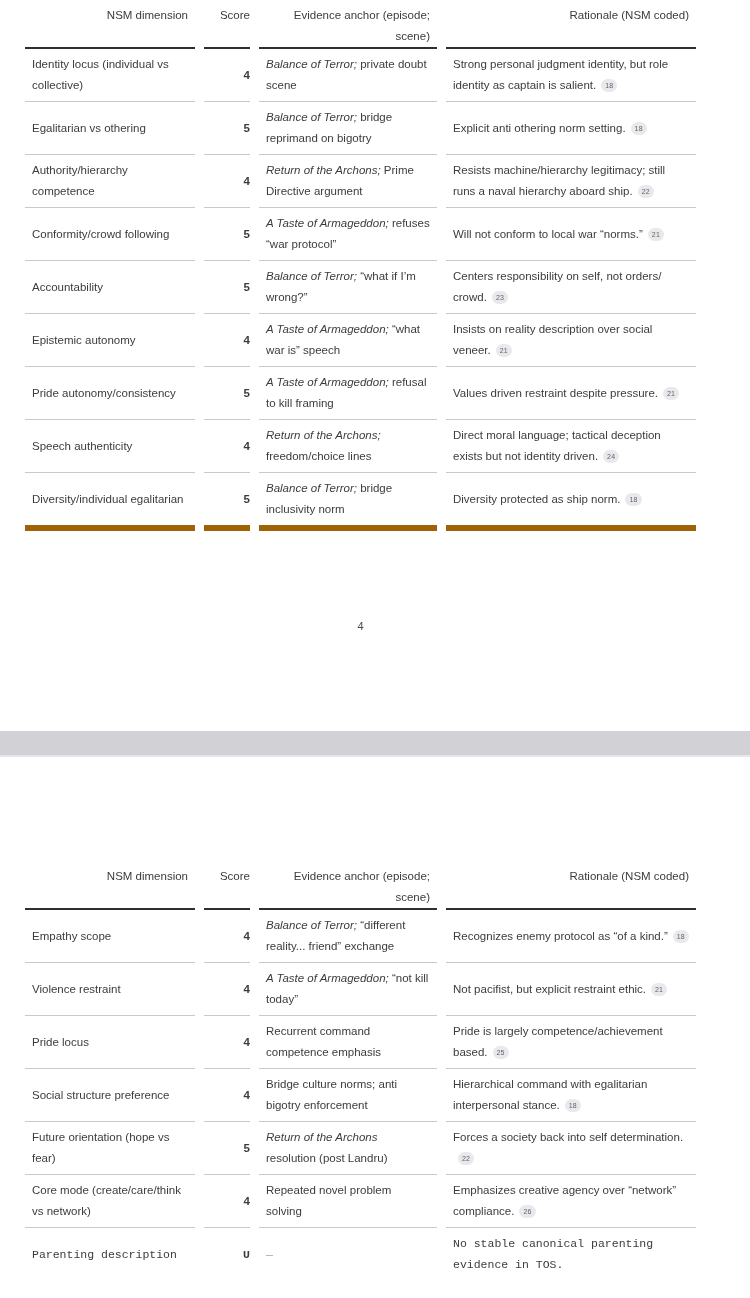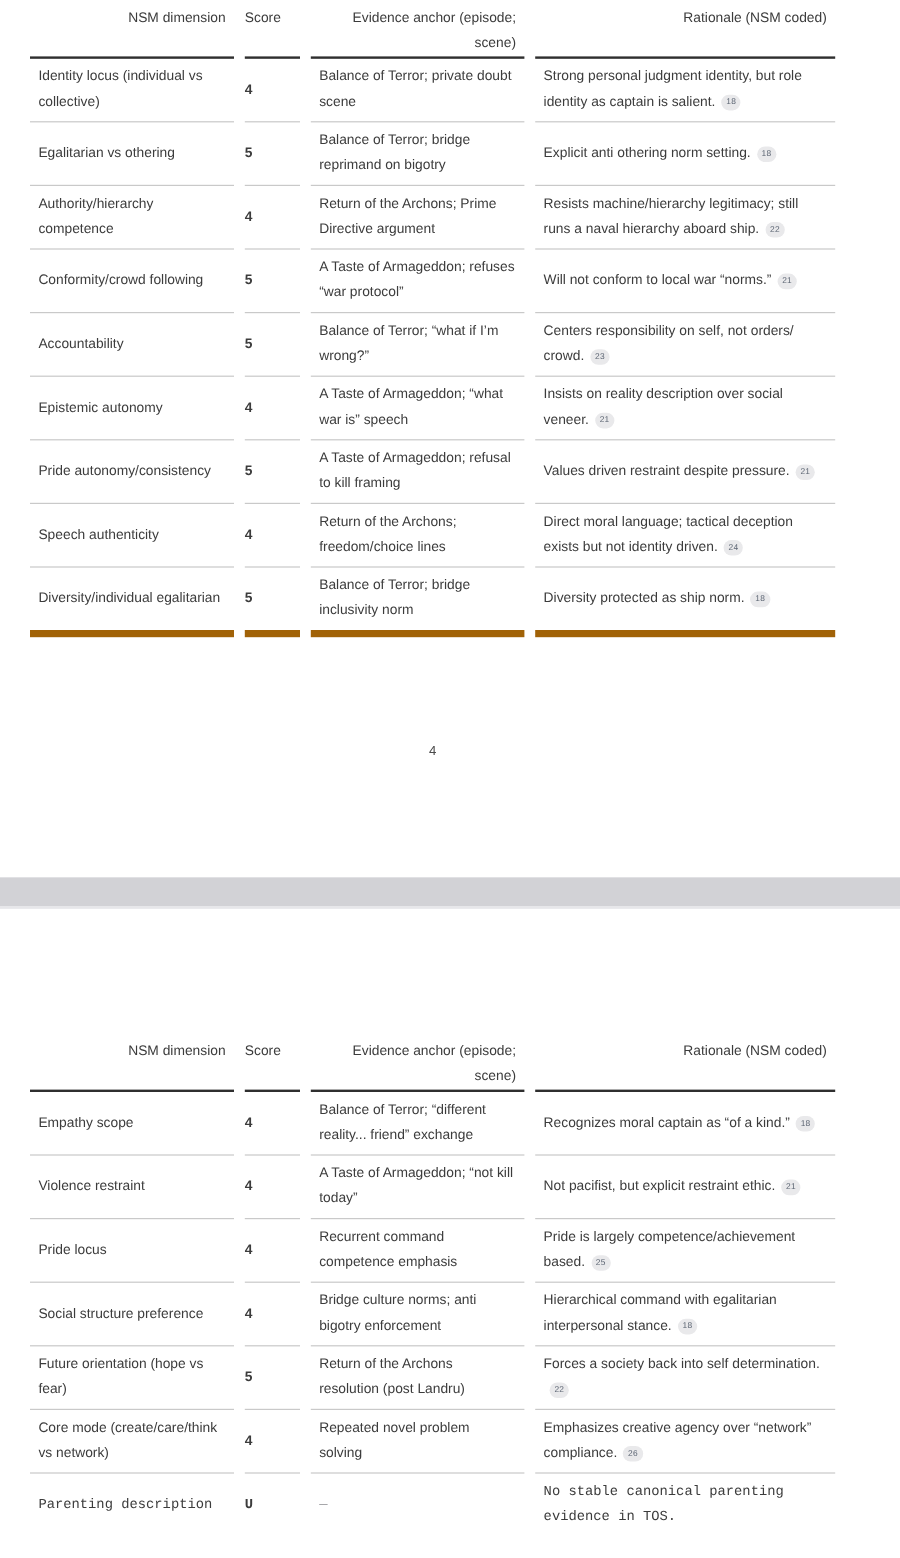--- a/index.html
+++ b/index.html
@@ -26,23 +26,23 @@
   .doc-table th{
     font-weight:400;text-align:right;vertical-align:top;
     padding:2px 7px 0 7px;border-bottom:2.5px solid #2f2f2f;color:#3c3c3c;
   }
   .doc-table td{
     vertical-align:middle;padding:5px 7px;
     border-bottom:1px solid #c9c9c9;
   }
   .doc-table tbody tr:last-child td{border-bottom:6px solid #a16207;}
   .page-2 .doc-table tbody tr:last-child td{border-bottom:none;font-family:Liberation Mono, monospace;}
-  .doc-table th.c-score,.doc-table td.c-score{text-align:left;padding-left:0;padding-right:0;margin-top:26px;}
+  .doc-table th.c-score,.doc-table td.c-score{text-align:right;padding-left:0;padding-right:0;margin-top:26px;}
   .doc-table td.c-score{font-weight:600;}
-  .it{}
+  .it{font-style:italic;}
   .muted{color:#a2a2a6;}
   .badge{
     display:inline-block;margin-left:5px;vertical-align:1px;
     background:#e9e9eb;color:#5b6472;
     font-size:7px;line-height:1;padding:3px 4px;border-radius:7px;
     letter-spacing:0.2px;cursor:pointer;
   }
   .page-number{
     width:689px;margin-left:16px;margin-top:85px;
     text-align:center;font-size:11px;color:#4a4a4a;line-height:21px;
@@ -143,21 +143,21 @@
         <th class="c-score">Score</th>
         <th class="c-evid">Evidence anchor (episode; scene)</th>
         <th class="c-rat">Rationale (NSM coded)</th>
       </tr>
     </thead>
     <tbody>
         <tr>
           <td class="c-dim">Empathy scope</td>
           <td class="c-score">4</td>
           <td class="c-evid"><span class="it">Balance of Terror;</span><span class=""> “different reality... friend” exchange</span></td>
-          <td class="c-rat"><span>Recognizes moral captain as “of a kind.”</span><span class="badge">18</span></td>
+          <td class="c-rat"><span>Recognizes enemy protocol as “of a kind.”</span><span class="badge">18</span></td>
         </tr>
         <tr>
           <td class="c-dim">Violence restraint</td>
           <td class="c-score">4</td>
           <td class="c-evid"><span class="it">A Taste of Armageddon;</span><span class=""> “not kill today”</span></td>
           <td class="c-rat"><span>Not pacifist, but explicit restraint ethic.</span><span class="badge">21</span></td>
         </tr>
         <tr>
           <td class="c-dim">Pride locus</td>
           <td class="c-score">4</td>

